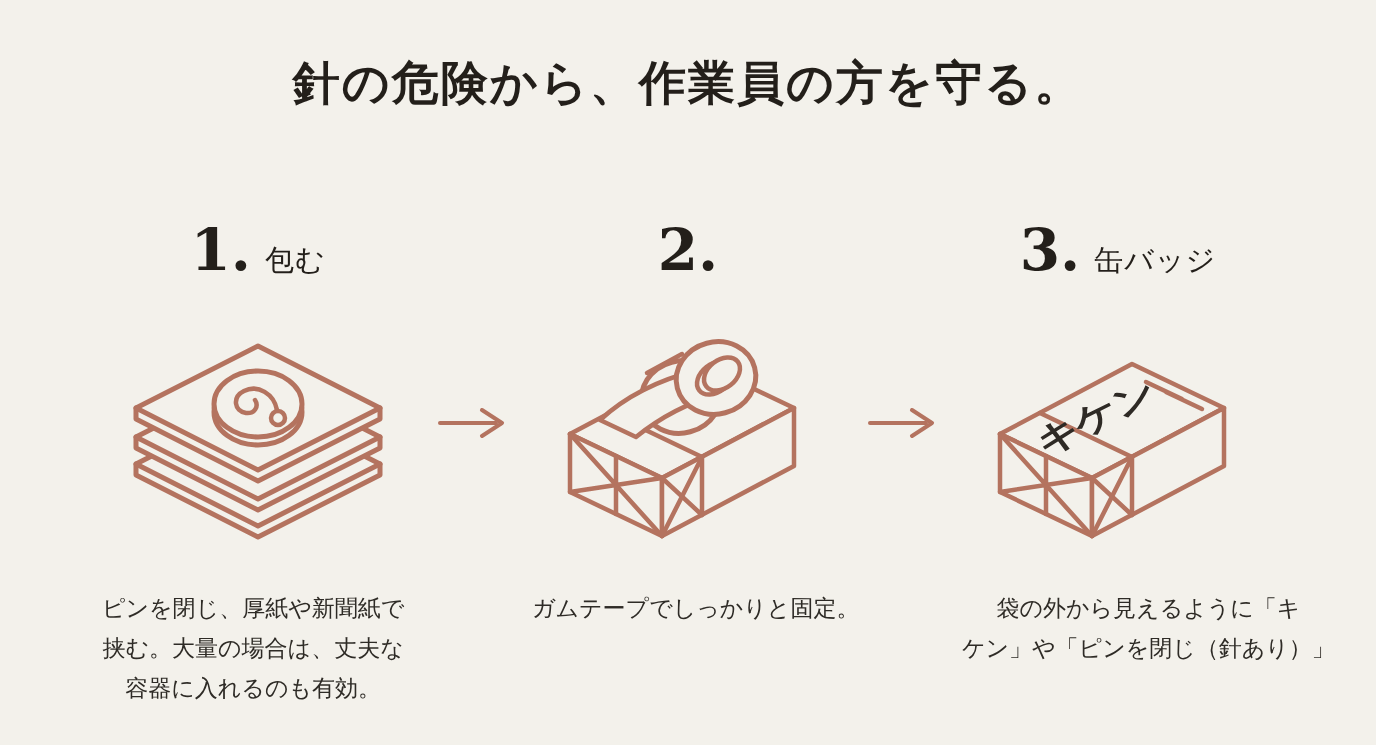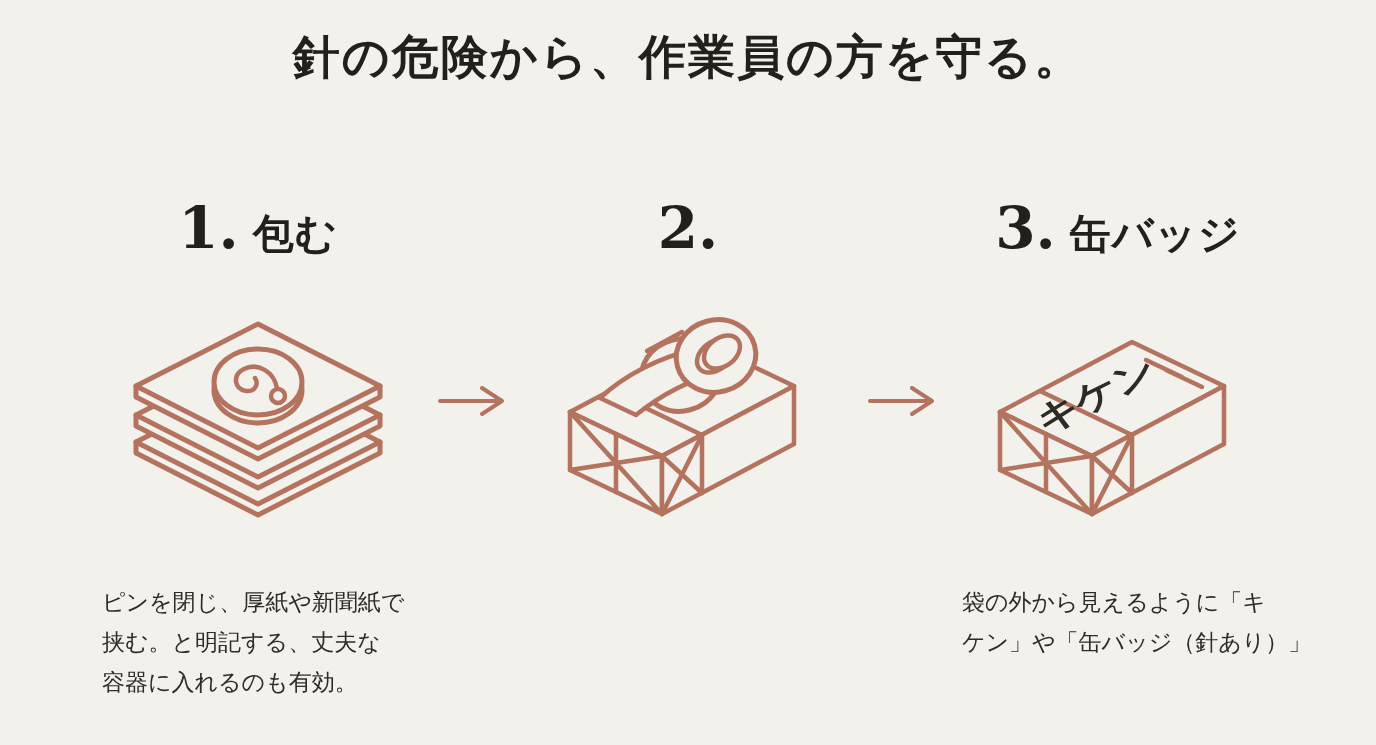--- a/index.html
+++ b/index.html
@@ -9,23 +9,23 @@
     --body:#2e2b26;
   }
   html,body{margin:0;padding:0;}
   body{
     width:1376px;height:745px;
     background:var(--bg);
     font-family:"DejaVu Sans","Liberation Sans",sans-serif;
     overflow:hidden;
   }
   .title{
-    padding-top:28px;
+    padding-top:50px;
     text-align:center;
-    font-family:Liberation Mono, monospace;
+    font-family:Liberation Sans, sans-serif;
     font-size:47px;
     font-weight:600;
     letter-spacing:2px;
     line-height:1.4;
     color:var(--ink);
   }
   .steps-row{
     margin-top:100px;
     display:flex;
     justify-content:center;
@@ -44,38 +44,39 @@
     justify-content:center;
     color:var(--ink);
   }
   .step-num{
     font-family:"DejaVu Serif","Liberation Serif",serif;
     font-size:58px;
     font-weight:600;
   }
   .step-kanji{
     font-family:"DejaVu Serif","Liberation Serif",serif;
-    font-size:41px;
-    font-weight:700;
+    font-size:29px;
+    font-weight:400;
     margin-left:14px;
     letter-spacing:1px;
   }
   .illu{
     margin-top:32px;
     width:270px;height:230px;
     display:block;
   }
   .caption{
-    margin-top:42px;
+    margin-top:26px;
     align-self:flex-start;
     padding-left:14px;
     color:var(--body);
     font-size:23px;
     font-weight:500;
     line-height:40px;
+    text-align:center;
   }
   .cap-line{white-space:nowrap;}
   .arrow-cell{
     width:90px;
     padding-top:192px;
     display:flex;
     justify-content:center;
   }
   .ln{fill:none;stroke:var(--line);stroke-width:4.5;stroke-linejoin:round;stroke-linecap:round;}
   .ln-bg{fill:var(--bg);stroke:var(--line);stroke-width:4.5;stroke-linejoin:round;stroke-linecap:round;}
@@ -119,21 +120,21 @@
 
       <g transform="translate(135,72)">
         <ellipse class="ln thick" cx="0" cy="8" rx="44" ry="33"></ellipse>
         <ellipse class="ln-bg thick" cx="0" cy="0" rx="44" ry="33"></ellipse>
         <path class="ln" d="M19,6 C16,-10 0,-20 -14,-13 C-26,-7 -24,7 -12,9 C-3,10 1,2 -3,-4"></path>
         <circle class="ln" cx="20" cy="14" r="7"></circle>
       </g>
     </svg>
     <div class="caption">
       <div class="cap-line">ピンを閉じ、厚紙や新聞紙で</div>
-      <div class="cap-line">挟む。と明記する、丈夫な</div>
+      <div class="cap-line">挟む。大量の場合は、丈夫な</div>
       <div class="cap-line">容器に入れるのも有効。</div>
     </div>
   </div>
 
   <div class="arrow-cell">
     <svg width="70" height="30" viewBox="0 0 70 30">
       <path d="M2,15 L58,15" fill="none" stroke="#b4735f" stroke-width="4" stroke-linecap="round"></path>
       <path d="M44,2 L64,15 L44,28" fill="none" stroke="#b4735f" stroke-width="4" stroke-linecap="round" stroke-linejoin="round"></path>
     </svg>
   </div>
@@ -159,20 +160,23 @@
 
         <path class="ln-bg" d="M145,38 C105,48 73,64 47,88 L83,105 C109,84 137,70 167,62 Z"></path>
         <path class="ln" d="M129,22 L94,41"></path>
 
         <ellipse class="ln-bg thick" cx="163" cy="46" rx="40" ry="36" transform="rotate(-15 163 46)"></ellipse>
 
         <ellipse class="ln" cx="162" cy="46" rx="20" ry="14" transform="rotate(-38 162 46)"></ellipse>
         <ellipse class="ln-bg" cx="169" cy="42" rx="20" ry="14" transform="rotate(-38 169 42)"></ellipse>
       </g>
     </svg>
+    <div class="caption">
+      <div class="cap-line">ガムテープでしっかりと固定。</div>
+    </div>
   </div>
 
   <div class="arrow-cell">
     <svg width="70" height="30" viewBox="0 0 70 30">
       <path d="M2,15 L58,15" fill="none" stroke="#b4735f" stroke-width="4" stroke-linecap="round"></path>
       <path d="M44,2 L64,15 L44,28" fill="none" stroke="#b4735f" stroke-width="4" stroke-linecap="round" stroke-linejoin="round"></path>
     </svg>
   </div>
 
   <div class="step">
@@ -191,17 +195,17 @@
       <path class="ln" d="M149,125 L149,183 M109,146 L149,183 M149,125 L109,204"></path>
 
       <path class="ln" d="M57,81 L149,125"></path>
 
       <path class="ln" d="M163,50 L199,67 M183,60 L219,77"></path>
 
       <text class="box-label-text" transform="translate(61,124) matrix(0.88,-0.44,0.38,0.72,0,0)">キケン</text>
     </svg>
     <div class="caption">
       <div class="cap-line">袋の外から見えるように「キ</div>
-      <div class="cap-line">ケン」や「缶バッジ（針あり）」</div>
+      <div class="cap-line">ケン」や「ピンを閉じ（針あり）」</div>
     </div>
   </div>
 
 </div>
 
 </body></html>

